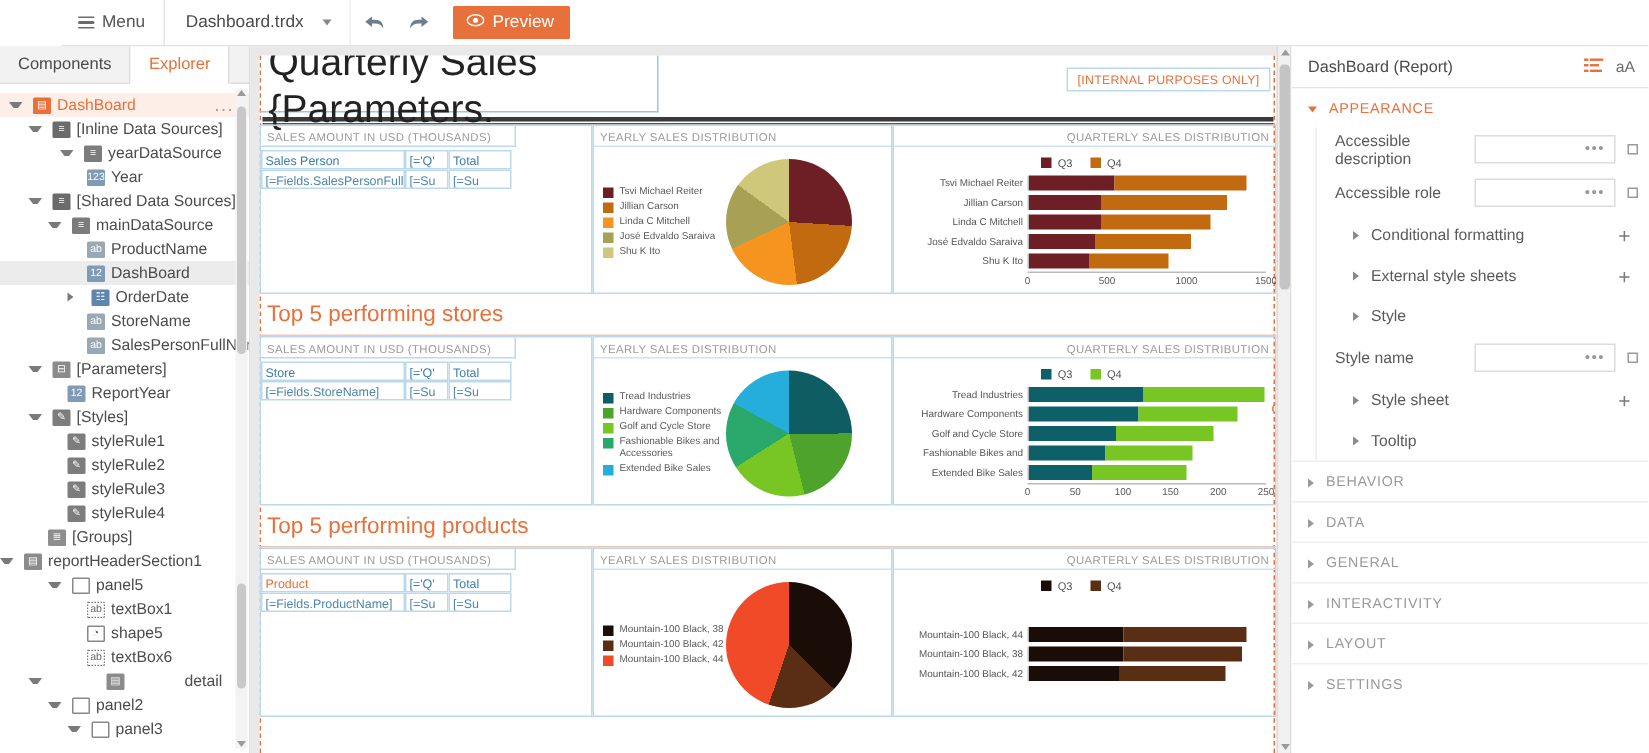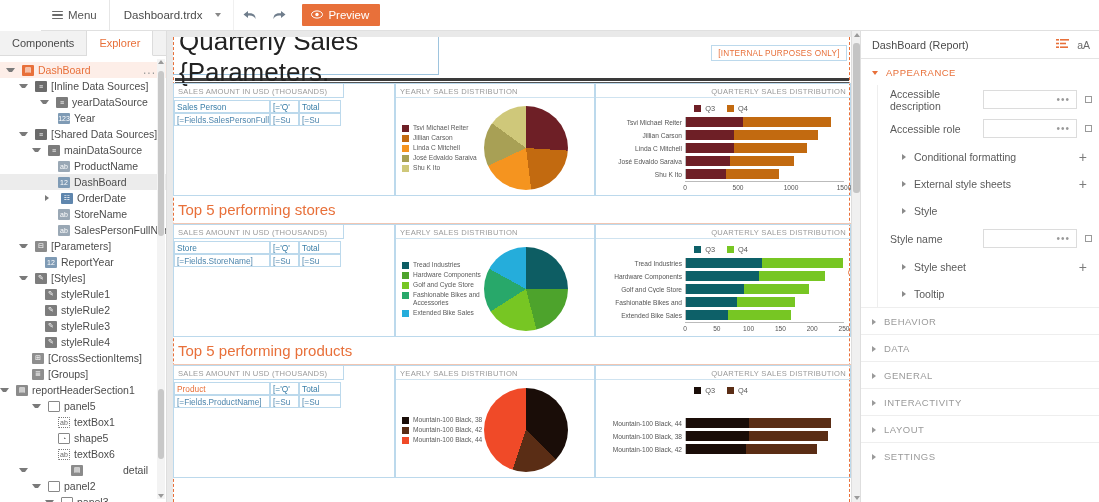--- a/index.html
+++ b/index.html
@@ -400,25 +400,20 @@
               <span class="tico ico-style">✎</span>
               <span class="tlabel">styleRule3</span>
             </div>
             <div class="tnode" style="padding-left: 32px;">
               <span class="arr blank"></span>
               <span class="tico ico-style">✎</span>
               <span class="tlabel">styleRule4</span>
             </div>
             <div class="tnode" style="padding-left: 19px;">
               <span class="arr blank"></span>
-              <span class="tico ico-grid">⊞</span>
-              <span class="tlabel">[CrossSectionItems]</span>
-            </div>
-            <div class="tnode" style="padding-left: 19px;">
-              <span class="arr blank"></span>
               <span class="tico ico-group">≣</span>
               <span class="tlabel">[Groups]</span>
             </div>
             <div class="tnode" style="">
               <span class="arr down"></span>
               <span class="tico ico-section">▤</span>
               <span class="tlabel">reportHeaderSection1</span>
             </div>
             <div class="tnode" style="padding-left: 32px;">
               <span class="arr down"></span>

